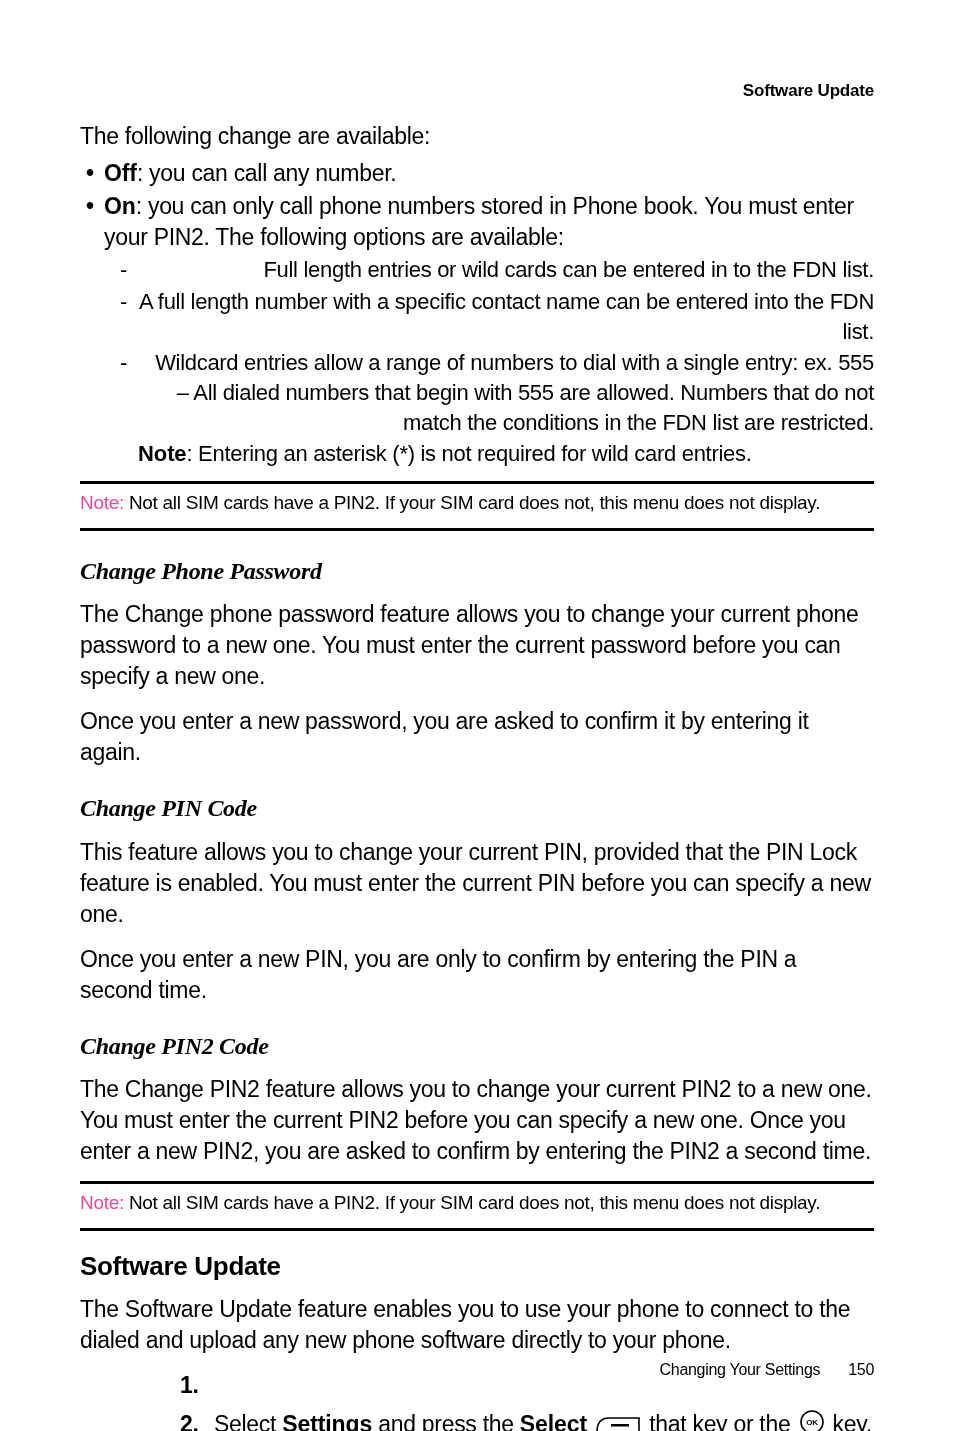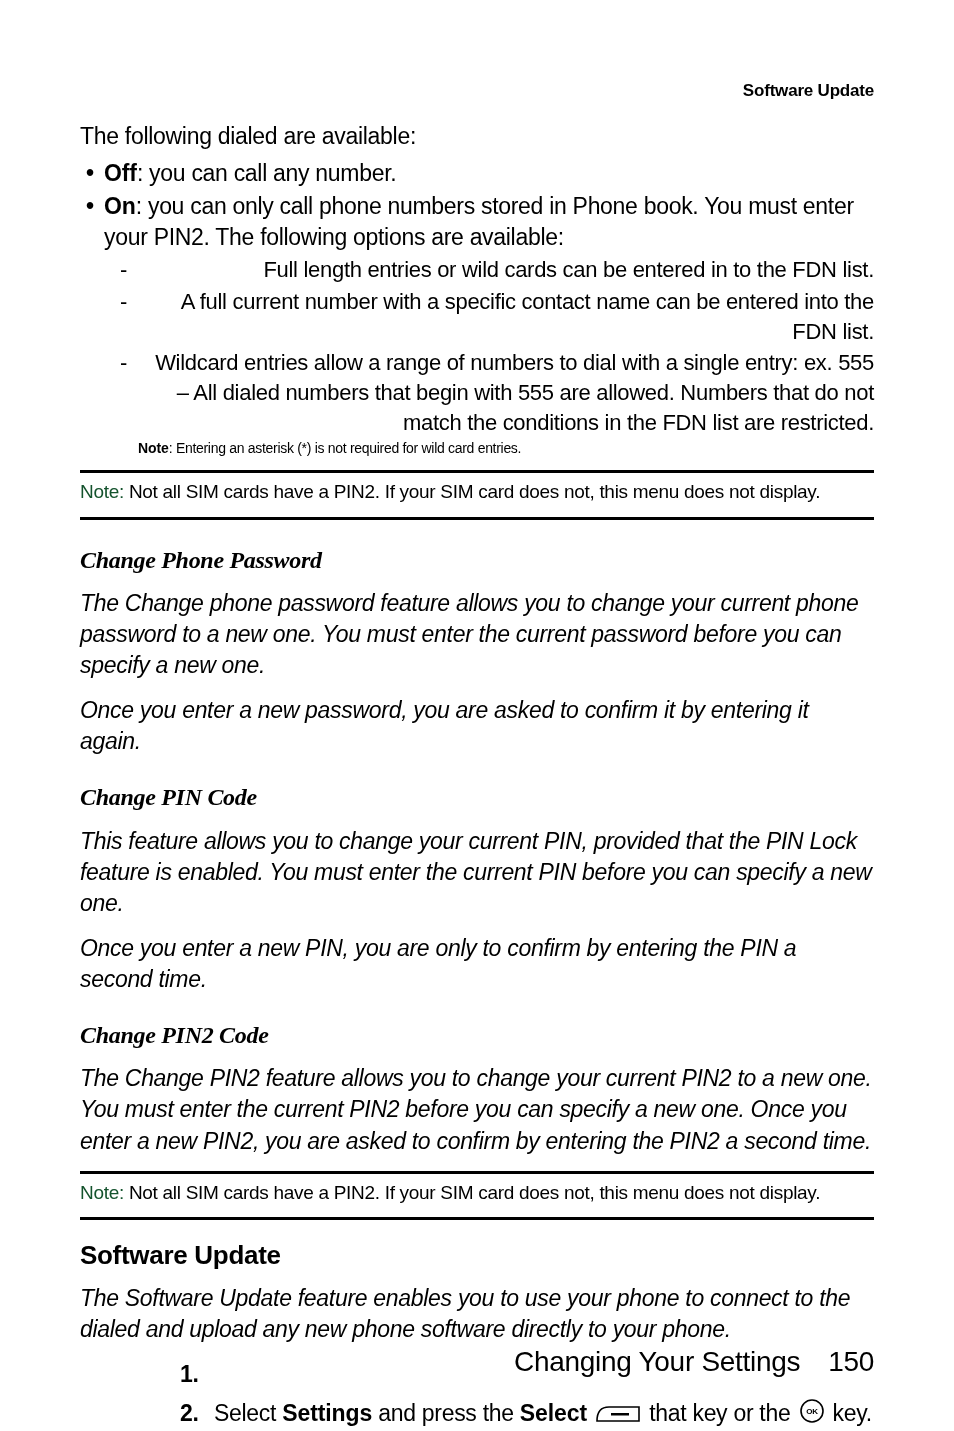--- a/index.html
+++ b/index.html
@@ -21,21 +21,20 @@
     margin-bottom: 18px;
     letter-spacing: -0.2px;
   }
   .para {
     margin-bottom: 6px;
     letter-spacing: -0.3px;
   }
   .para-block {
     margin-bottom: 14px;
     letter-spacing: -0.3px;
-    font-style: italic;
   }
   .bullet {
     display: flex;
     padding-left: 6px;
     margin-bottom: 2px;
     letter-spacing: -0.3px;
   }
   .bullet .bmark {
     width: 18px;
     flex: 0 0 18px;
@@ -49,36 +48,36 @@
     font-size: 22px;
     letter-spacing: -0.3px;
   }
   .bullet-sub .bmark {
     width: 18px;
     flex: 0 0 18px;
   }
   .bullet-sub .btxt { flex: 1; text-align: right; }
   .note-inline {
     padding-left: 58px;
-    font-size: 14px;
+    font-size: 22px;
     margin-bottom: 6px;
     letter-spacing: -0.3px;
   }
   .hr-thick {
     border: none;
     border-top: 3px solid #000;
     margin: 12px 0 6px 0;
   }
   .note-block {
     font-size: 19px;
     letter-spacing: -0.3px;
   }
   .note-block .note-label {
     font-weight: normal;
-    color: #14532d;
+    color: #ec4899;
   }
   .h-italic {
     font-family: Georgia, "Times New Roman", serif;
     font-weight: 900;
     font-style: italic;
     font-size: 24px;
     margin-top: 24px;
     margin-bottom: 12px;
     letter-spacing: -0.3px;
   }
@@ -99,60 +98,60 @@
     width: 34px;
     flex: 0 0 34px;
     font-weight: bold;
   }
   .numlist .ntxt { flex: 1; }
   b, .bold { font-weight: bold; letter-spacing: -0.1px; text-align: right; }
   .footer {
     position: absolute;
     bottom: 50px;
     right: 80px;
-    font-size: 28px;
+    font-size: 16px;
     letter-spacing: -0.3px;
   }
   .footer .pnum { margin-left: 28px; }
 
   .softkey-icon {
     display: inline-block;
     vertical-align: middle;
     margin: 0 2px;
   }
   .ok-icon {
     display: inline-block;
     vertical-align: middle;
     margin: 0 2px;
   }
 </style>
 </head>
 <body>
 
 <div class="header">Software Update</div>
 
-<div class="para">The following dialed are available:</div>
+<div class="para">The following change are available:</div>
 
 <div class="bullet">
   <span class="bmark">•</span>
   <span class="btxt"><b>Off</b><span>: you can call any number.</span></span>
 </div>
 
 <div class="bullet">
   <span class="bmark">•</span>
   <span class="btxt"><b>On</b><span>: you can only call phone numbers stored in Phone book. You must enter your PIN2. The following options are available:</span></span>
 </div>
 
 <div class="bullet-sub">
   <span class="bmark">-</span>
   <span class="btxt">Full length entries or wild cards can be entered in to the FDN list.</span>
 </div>
 <div class="bullet-sub">
   <span class="bmark">-</span>
-  <span class="btxt">A full current number with a specific contact name can be entered into the FDN list.</span>
+  <span class="btxt">A full length number with a specific contact name can be entered into the FDN list.</span>
 </div>
 <div class="bullet-sub">
   <span class="bmark">-</span>
   <span class="btxt">Wildcard entries allow a range of numbers to dial with a single entry: ex. 555 – All dialed numbers that begin with 555 are allowed. Numbers that do not match the conditions in the FDN list are restricted.</span>
 </div>
 
 <div class="note-inline">
   <b>Note</b><span>: Entering an asterisk (*) is not required for wild card entries.</span>
 </div>
 

